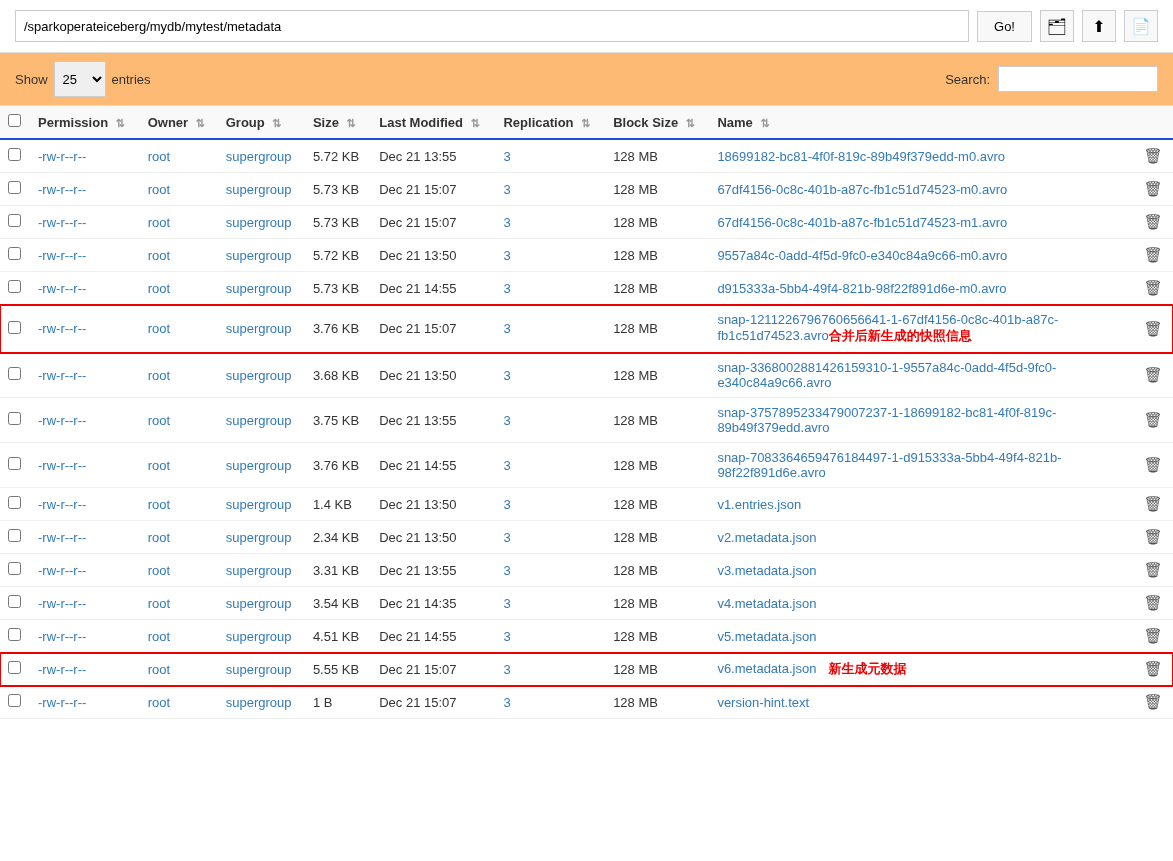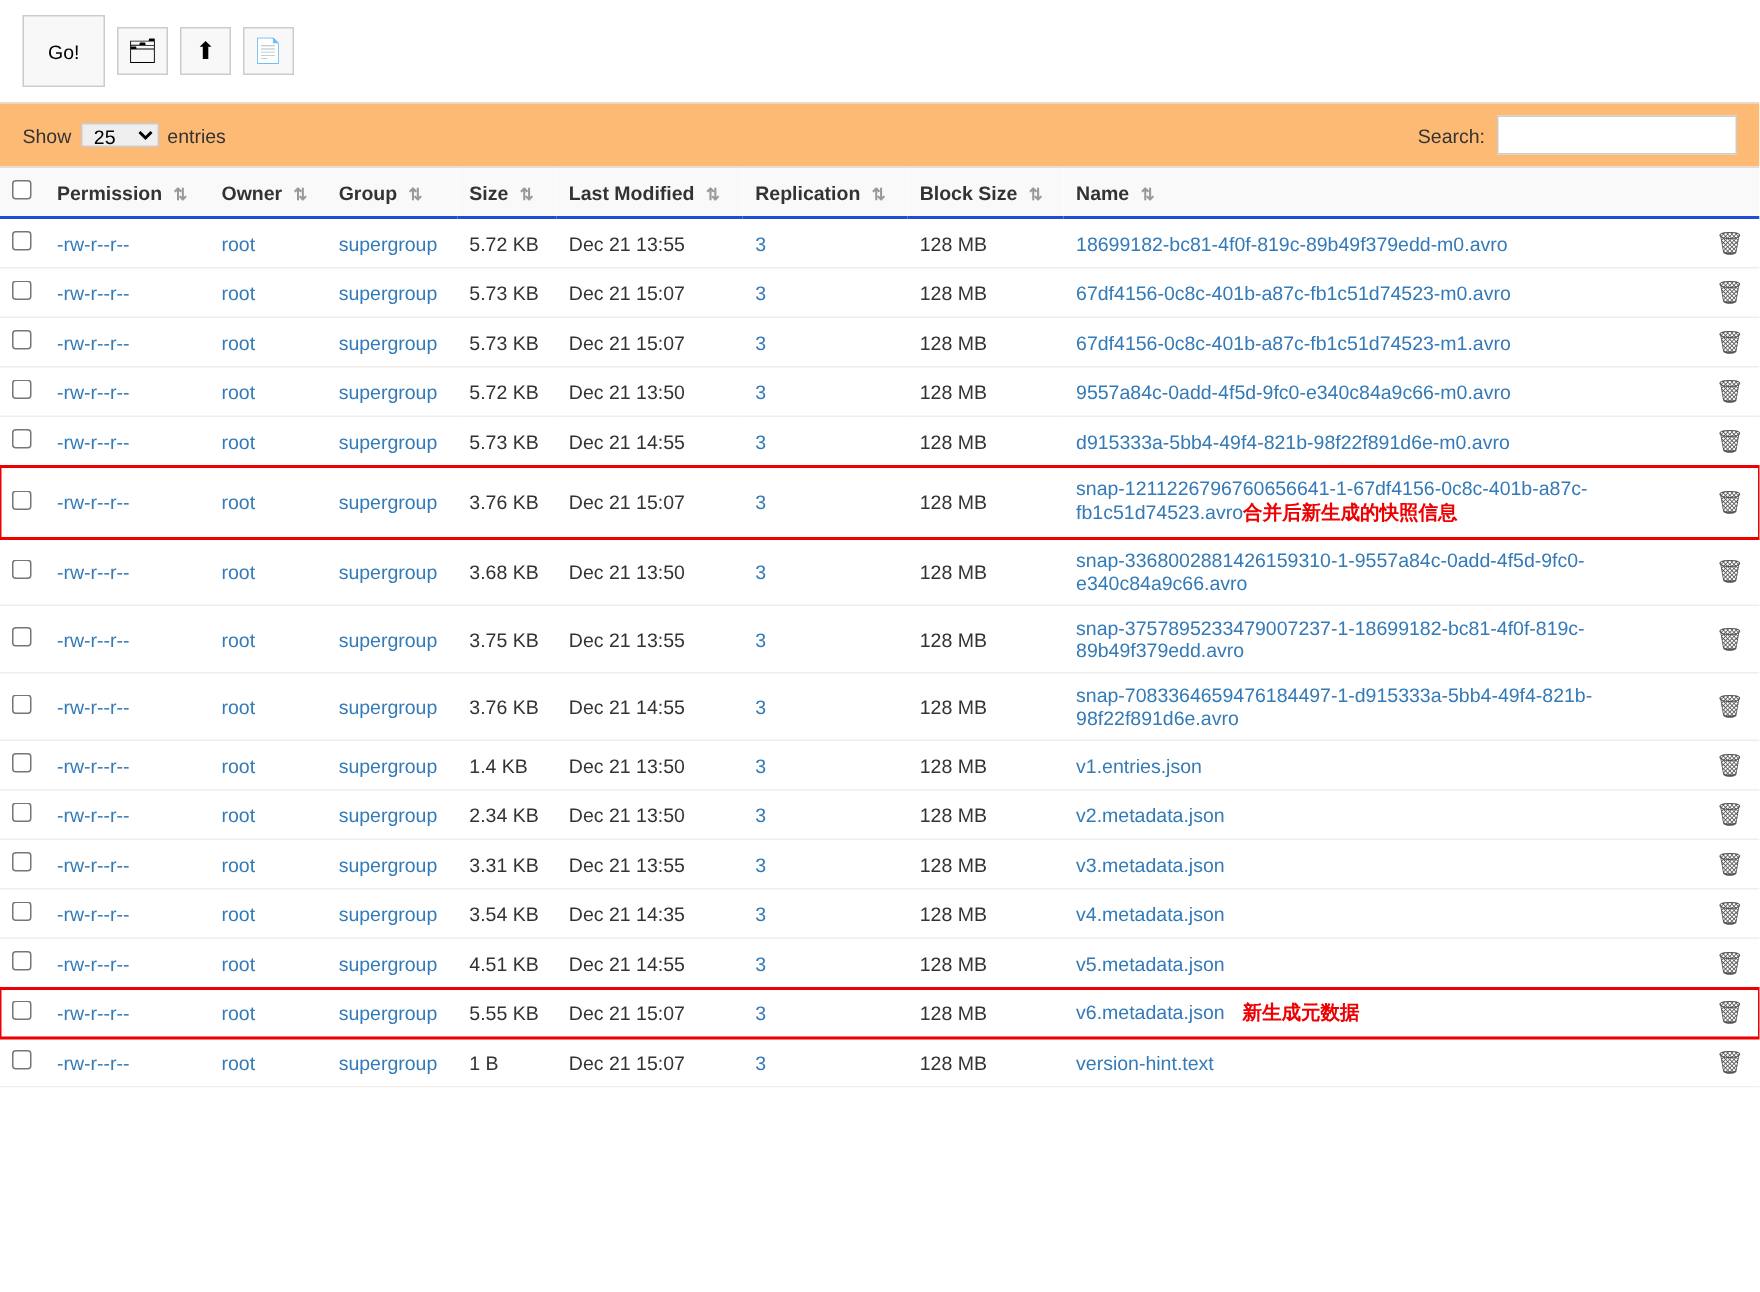--- a/index.html
+++ b/index.html
@@ -17,21 +17,21 @@
     .path-input {
       flex: 1;
       height: 32px;
       border: 1px solid #ccc;
       padding: 0 8px;
       font-size: 13px;
       outline: none;
     }
     
     .go-btn {
-      height: 48px;
+      height: 31px;
       padding: 0 16px;
       background: #f8f8f8;
       border: 1px solid #ccc;
       cursor: pointer;
       font-size: 13px;
     }
     
     .icon-btn {
       width: 34px;
       height: 32px;
@@ -53,21 +53,21 @@
     }
     
     .show-entries {
       display: flex;
       align-items: center;
       gap: 6px;
       font-size: 13px;
     }
     
     .entries-select {
-      height: 16px;
+      height: 36px;
       border: 1px solid #ccc;
       font-size: 13px;
       padding: 0 4px;
     }
     
     .search-bar {
       display: flex;
       align-items: center;
       gap: 8px;
       font-size: 13px;
@@ -136,20 +136,21 @@
       font-weight: bold;
       font-size: 13px;
       white-space: nowrap;
     }
   </style>
 </head>
 <body>
 
 <div>
   <div class="top-bar">
+    <input type="text" class="path-input" value="/sparkoperateiceberg/mydb/mytest/metadata" style="">
     <button class="go-btn">Go!</button>
     <button class="icon-btn">
       <span>🗂</span>
     </button>
     <button class="icon-btn">
       <span>⬆</span>
     </button>
     <button class="icon-btn">
       <span>📄</span>
     </button>

